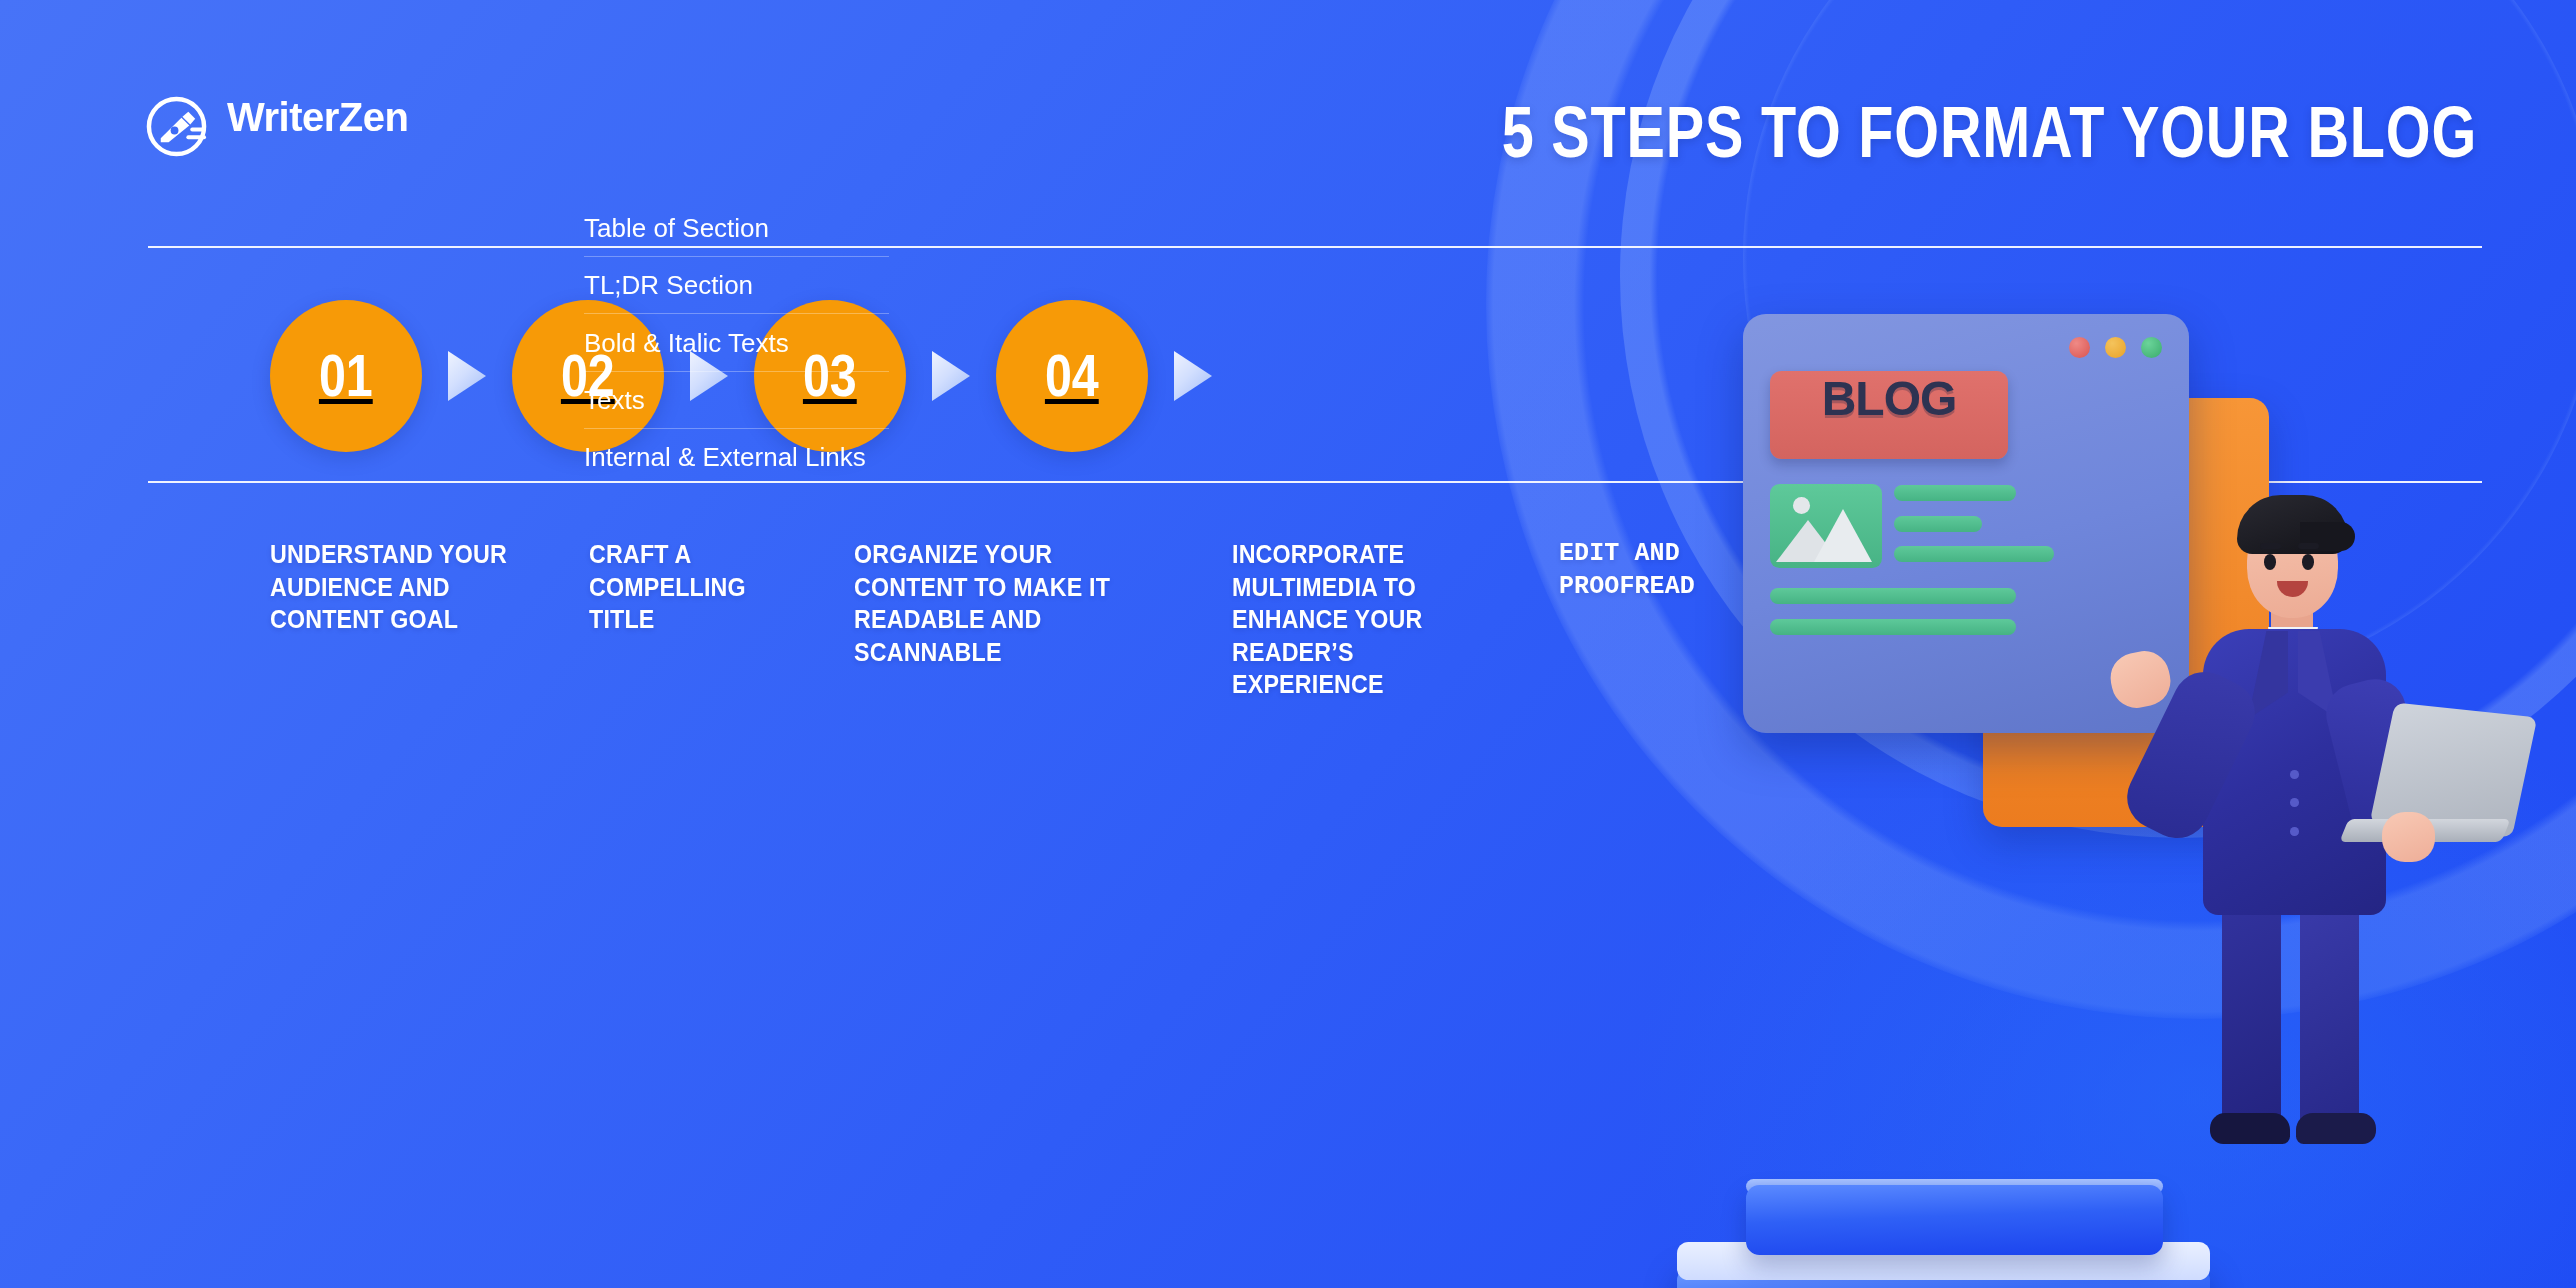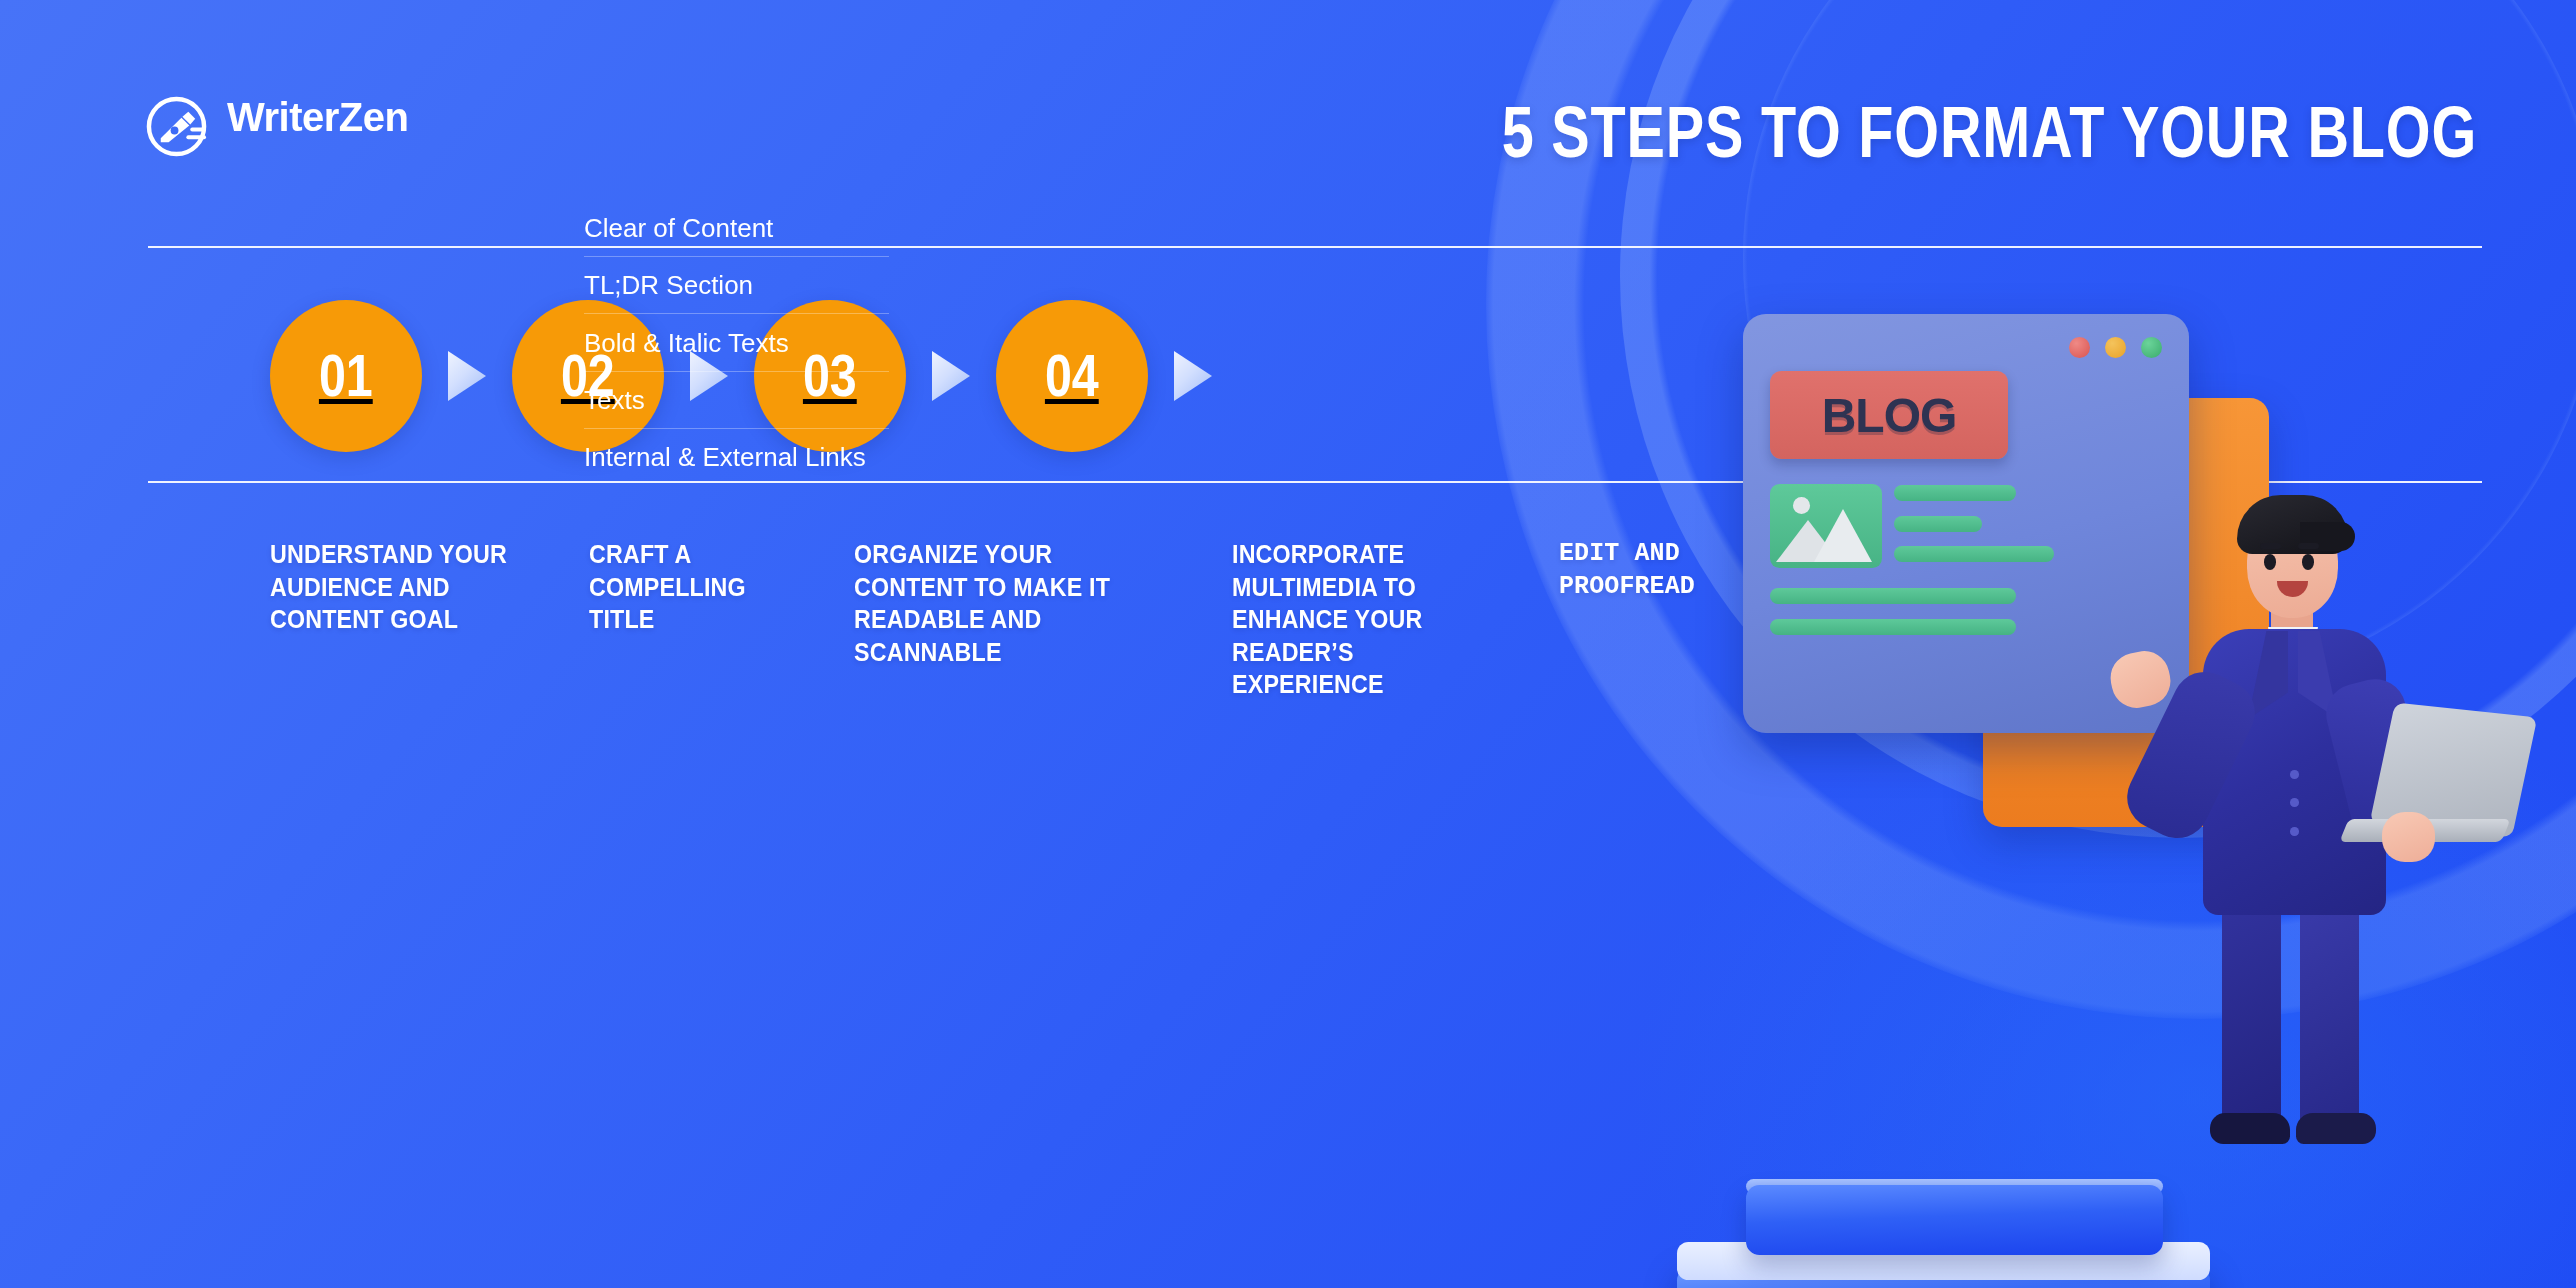--- a/index.html
+++ b/index.html
@@ -188,21 +188,21 @@
   .dot { width:21px; height:21px; border-radius:50%; }
   .dot-r { background:radial-gradient(circle at 35% 30%, #ef8a86, #d9534f); }
   .dot-y { background:radial-gradient(circle at 35% 30%, #f4c35c, #e9a227); }
   .dot-g { background:radial-gradient(circle at 35% 30%, #6bd49a, #3aab6c); }
 
   .blog-banner {
     position:absolute; left:27px; top:57px;
     width:238px; height:88px;
     border-radius:11.4px;
     background:linear-gradient(180deg,#e0716c,#d4645f);
-    display:flex; align-items:center; justify-content:center;
+    display:flex; justify-content:center;
     box-shadow:0 5.7px 11.4px rgba(10,20,70,0.22);
   }
   .blog-banner span {
     color:#2e3352; font-size:48px; font-weight:700;
     letter-spacing:-1px;
     text-shadow:0 2.9px 0 rgba(30,35,70,0.28);
   }
   .img-ph {
     position:absolute; left:27px; top:170px;
     width:112px; height:84px; border-radius:9.5px;
@@ -335,21 +335,21 @@
   </div>
   <div class="col c4">
     <div class="col-head">INCORPORATE MULTIMEDIA TO ENHANCE YOUR READER’S EXPERIENCE</div>
   </div>
   <div class="col c5">
     <div class="col-head wide">EDIT AND PROOFREAD</div>
   </div>
 </div>
 
 <div class="sublist">
-  <div class="sub-item">Clear of Content</div>
+  <div class="sub-item">Table of Section</div>
   <div class="sub-item">TL;DR Section</div>
   <div class="sub-item">Bold &amp; Italic Texts</div>
   <div class="sub-item">Texts</div>
   <div class="sub-item">Internal &amp; External Links</div>
 </div>
 
 <div class="illus">
 
   <div class="platform">
     <div class="slab slab-bot"></div>

